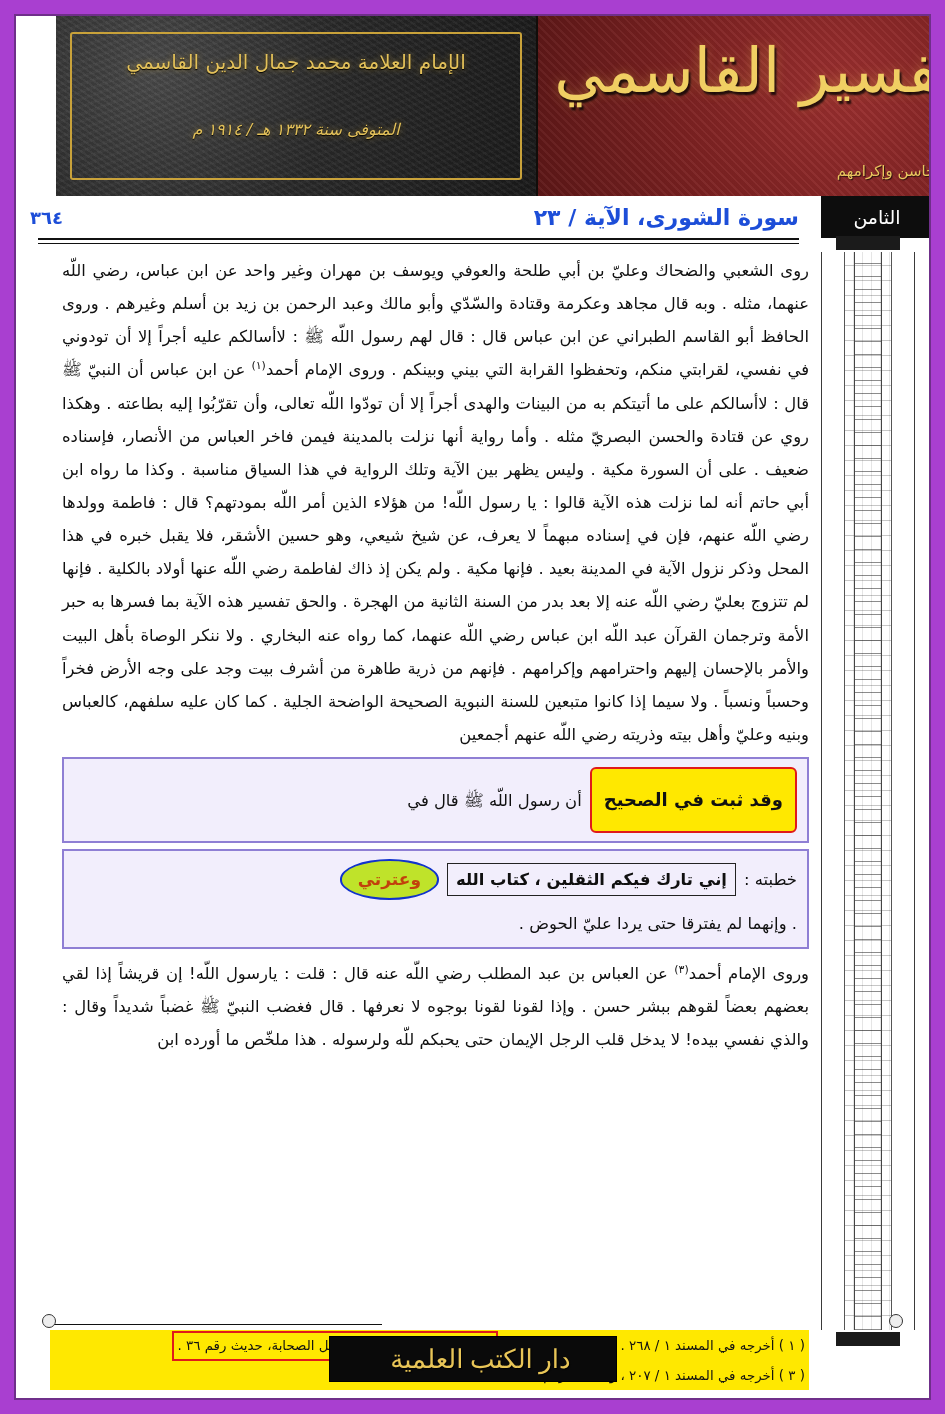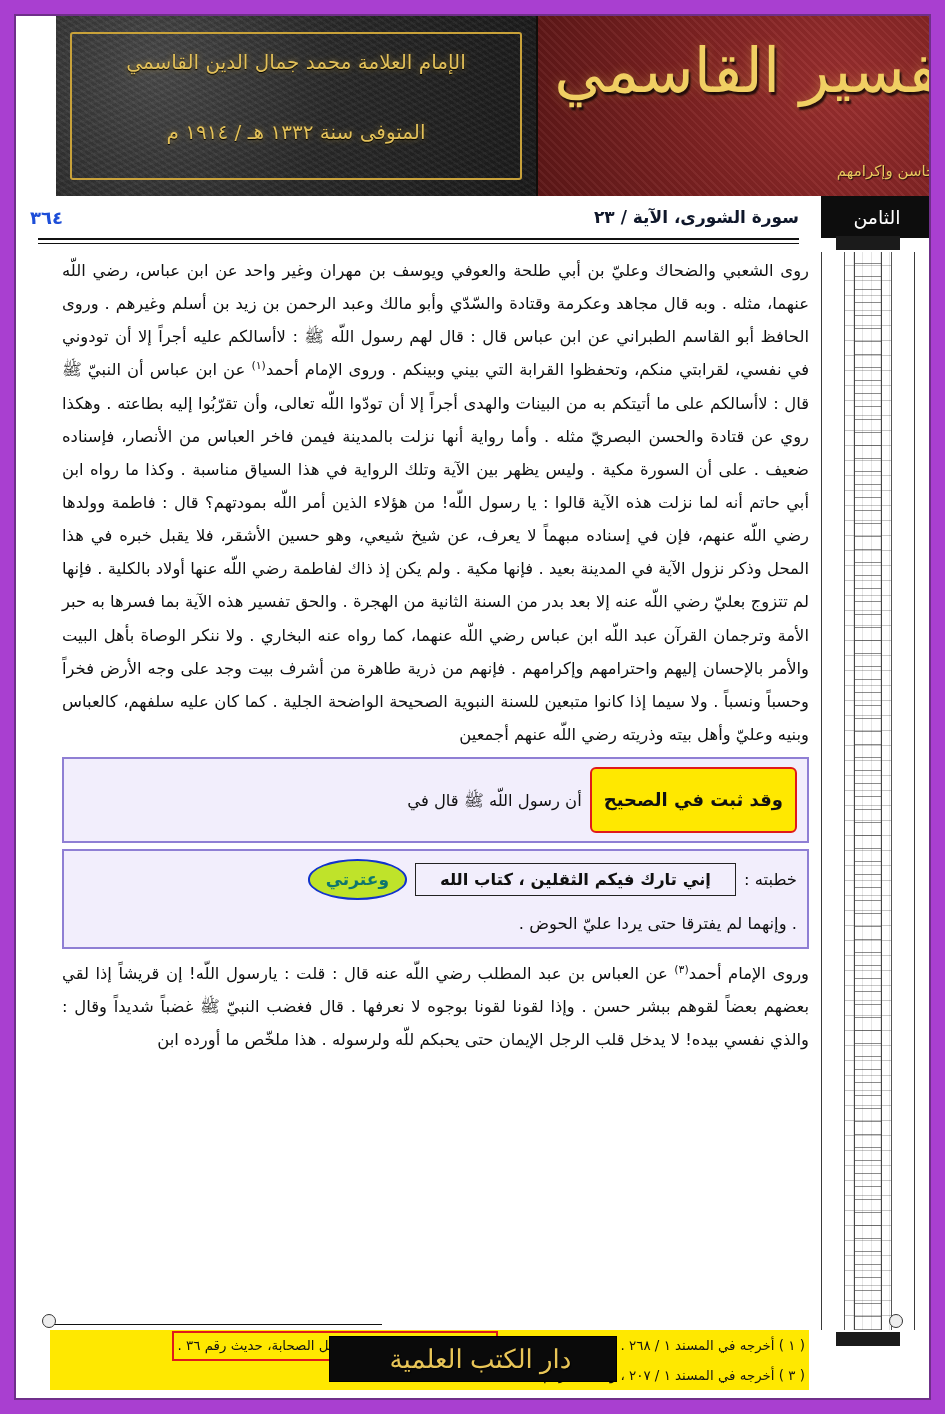--- a/index.html
+++ b/index.html
@@ -51,23 +51,24 @@
     font-family:"DejaVu Sans", sans-serif;
     font-size:20px;
     direction:rtl;
     text-shadow:0 1px 1px #000, 0 0 6px rgba(220,180,60,.5);
     letter-spacing:1px;
   }
   .death-line{
     position:absolute;left:0;right:0;top:104px;
     text-align:center;
     color:#e3c15a;
-    font-size:20px;
+    font-size:16px;
     direction:rtl;
     text-shadow:0 1px 1px #000, 0 0 6px rgba(220,180,60,.5);
+    font-style:italic;
   }
   .death-sub{
     position:absolute;left:0;right:0;top:132px;
     text-align:center;
     color:#d9b755;
     font-size:13px;
     direction:rtl;
     opacity:.92;
   }
   .cover-right{
@@ -101,21 +102,21 @@
   
   .header{
     position:absolute;left:0;top:180px;width:917px;height:42px;
     direction:rtl;
   }
   .header-inner{
     position:absolute;left:0;right:112px;top:0;height:42px;
     display:flex;align-items:center;justify-content:space-between;
     padding:0 22px 0 14px;box-sizing:border-box;
   }
-  .header-title{font-size:17px;color:#0f172a;font-weight:bold;}
+  .header-title{font-size:22px;color:#1d4ed8;font-weight:bold;}
   .header-page{font-size:18px;color:#1d4ed8;font-weight:bold;}
   .vol-badge{
     position:absolute;right:0;top:0;
     width:112px;height:42px;
     background:#0d0d0d;
     color:#ffffff;
     display:flex;align-items:center;justify-content:center;
     font-size:19px;font-weight:normal;
   }
   .rule{
@@ -188,26 +189,26 @@
     color:#111;
   }
   .chip-green{
     display:inline-block;
     background:#bfe32a;
     border:2px solid #1133cc;
     border-radius:50%;
     padding:2px 16px;
     font-weight:bold;
     font-size:17px;
-    color:#0f766e;
+    color:#c2410c;
   }
   .boxed-phrase{
     display:inline-block;
     border:1px solid #222;
-    padding:0 24px;
+    padding:0 8px;
     font-weight:bold;
   }
   
   .fn-rule{
     position:absolute;left:36px;width:330px;height:0;border-top:1px solid #111;
   }
   .footnotes{
     position:absolute;right:120px;left:34px;
     direction:rtl;text-align:justify;
     font-size:13.4px;line-height:1.95;color:#111;
@@ -227,21 +228,21 @@
   .publisher{
     position:absolute;left:50%;transform:translateX(-50%);
     bottom:16px;
     width:286px;height:44px;
     background:#0a0a0a;
     display:flex;align-items:center;justify-content:center;
     border:1px solid #000;
   }
   .publisher span{
     color:#e8c557;font-size:26px;direction:rtl;
-    font-family:Liberation Sans, sans-serif;
+    font-family:Liberation Serif, serif;
     text-shadow:1px 1px 1px #000;
     letter-spacing:-1px;
     margin-left:16px;
   }
   .left-ear{
     position:absolute;left:26px;bottom:70px;
     width:12px;height:12px;border:1px solid #333;border-radius:50%;
     background:#eee;
   }
   .right-ear{

